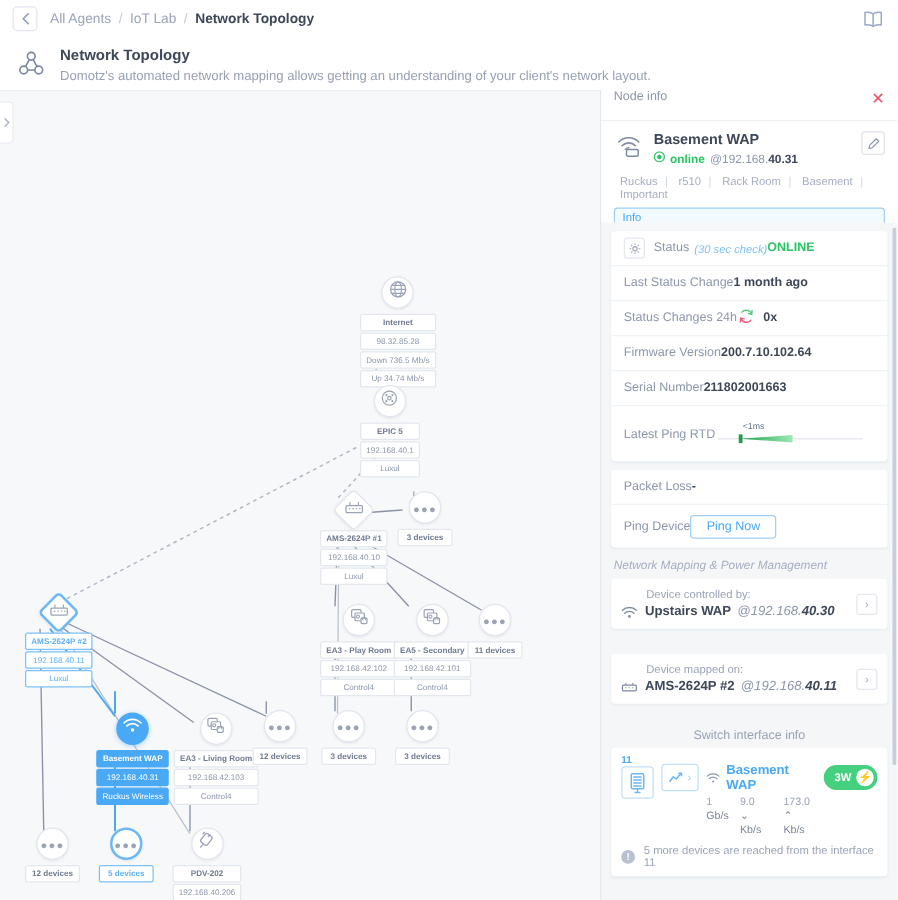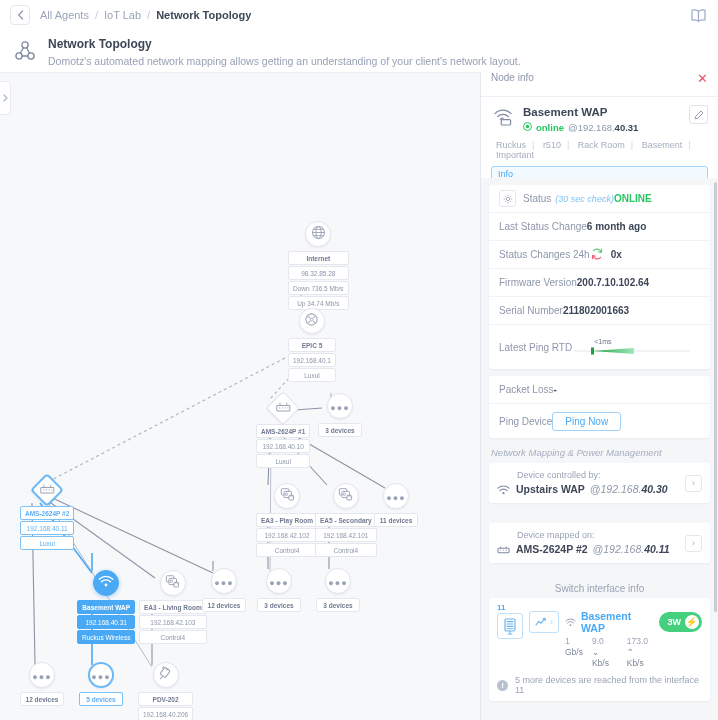--- a/index.html
+++ b/index.html
@@ -529,21 +529,21 @@
                   <path d="M6 .8v1.6M6 9.6v1.6M.8 6h1.6M9.6 6h1.6M2.3 2.3l1.1 1.1M8.6 8.6l1.1 1.1M9.7 2.3 8.6 3.4M3.4 8.6 2.3 9.7" stroke="#9aa3b6" stroke-width="1"></path>
                 </svg>
             </div>
             <span>Status</span>
             <span class="sub-i">(30 sec check)</span>
           </div>
           <span class="v green">ONLINE</span>
         </div>
         <div class="row">
           <span>Last Status Change</span>
-          <span class="v">6 month ago</span>
+          <span class="v">1 month ago</span>
         </div>
         <div class="row">
           <span>Status Changes 24h</span>
           <span class="lab-wrap">
             <span style="margin-right:7px;">
               <svg width="14" height="14" viewBox="0 0 14 14">
                 <path d="M11.2 5.2A4.6 4.6 0 0 0 3.4 3.7" fill="none" stroke="#5bc97f" stroke-width="1.2" stroke-linecap="round"></path>
                 <path d="M11.6 2.4l-.2 3 -2.6-.5" fill="none" stroke="#5bc97f" stroke-width="1.2" stroke-linecap="round"></path>
                 <path d="M2.8 8.8a4.6 4.6 0 0 0 7.8 1.5" fill="none" stroke="#ee5b7d" stroke-width="1.2" stroke-linecap="round"></path>
                 <path d="M2.4 11.6l.2-3 2.6.5" fill="none" stroke="#ee5b7d" stroke-width="1.2" stroke-linecap="round"></path>

